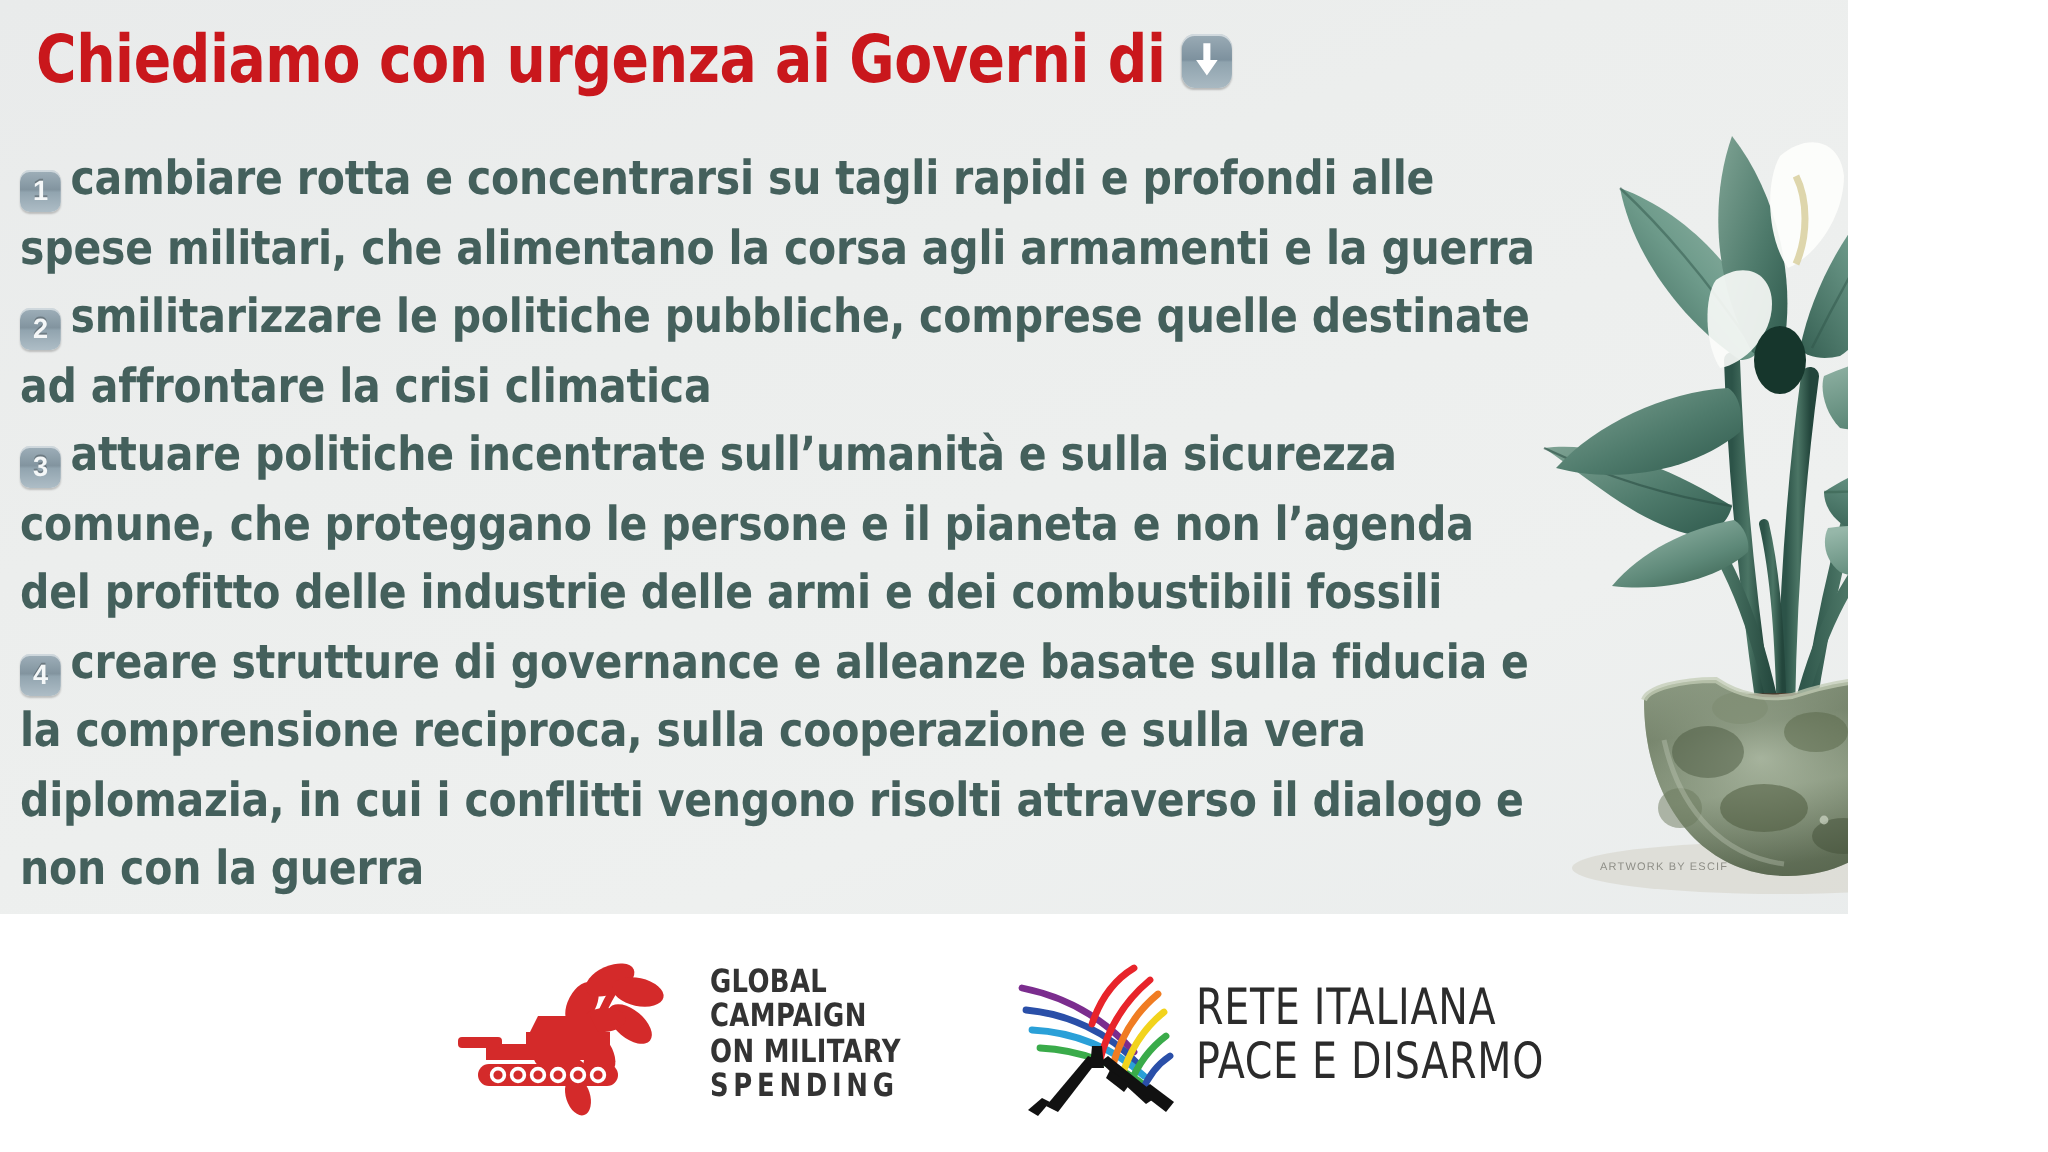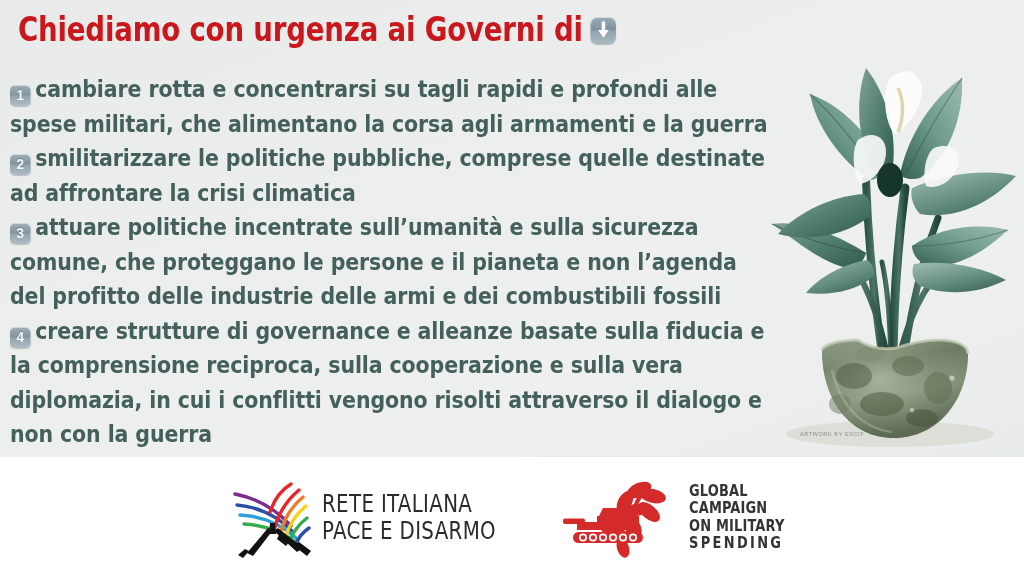--- a/index.html
+++ b/index.html
@@ -9,21 +9,21 @@
   body {
     width: 1024px;
     height: 576px;
     overflow: hidden;
     font-family: "Liberation Sans", sans-serif;
     background: #ffffff;
   }
 
   #poster {
     position: relative;
-    width: 1024px;
+    width: 924px;
     height: 576px;
     overflow: hidden;
     background: #ffffff;
   }
 
   
   #main-panel {
     position: absolute;
     left: 0;
     top: 0;
@@ -311,52 +311,20 @@
         <circle cx="150" cy="362" r="2.2" fill="#cfd7c6" opacity=".7"></circle>
       </svg>
     </div>
 
     <div id="artwork-credit">ARTWORK BY ESCIF</div>
 
   </div>
 
   <div id="footer">
 
-    <div class="logo-block" id="logo-ripd">
-      <span class="mark">
-        <svg width="84" height="86" viewBox="0 0 84 86" xmlns="http://www.w3.org/2000/svg">
-          <g fill="none" stroke-linecap="round" stroke-width="3.4">
-            <path d="M6 20 C26 24 46 34 62 52" stroke="#7b2d8e"></path>
-            <path d="M8 31 C29 33 49 42 64 58" stroke="#2a4fa8"></path>
-            <path d="M11 41 C32 42 52 50 67 64" stroke="#2aa0d8"></path>
-            <path d="M15 50 C35 51 54 58 69 70" stroke="#3aab4a"></path>
-            <path d="M70 16 C58 26 49 40 45 56" stroke="#e8242a"></path>
-            <path d="M74 23 C63 32 55 45 51 60" stroke="#f07c22"></path>
-            <path d="M77 32 C67 40 60 51 56 64" stroke="#f2d31c"></path>
-            <path d="M62 10 C52 16 45 26 41 38" stroke="#e8242a"></path>
-            <path d="M78 44 C70 50 64 58 60 68" stroke="#3aab4a"></path>
-            <path d="M80 54 C74 58 69 64 66 72" stroke="#2a4fa8"></path>
-          </g>
-
-          <g fill="#111111">
-            <path d="M44 56 L24 82 L18 79 L39 54 Z"></path>
-            <path d="M20 77 L14 84 L9 81 L16 75 Z"></path>
-            <path d="M45 57 L68 78 L74 74 L49 54 Z"></path>
-            <path d="M65 72 L78 82 L82 77 L70 68 Z"></path>
-            <path d="M41 49 L46 49 L47 60 L40 60 Z"></path>
-            <path d="M50 61 L60 68 L57 72 L48 65 Z"></path>
-          </g>
-        </svg>
-      </span>
-      <span class="words">
-        <span>RETE ITALIANA</span><br>
-        <span>PACE E DISARMO</span>
-      </span>
-    </div>
-
     <div class="logo-block" id="logo-gcoms">
       <span class="mark">
         <svg width="122" height="86" viewBox="0 0 122 86" xmlns="http://www.w3.org/2000/svg">
           <g fill="#d42a2a">
 
             <path d="M64 62 C66 48 70 32 80 18" stroke="#d42a2a" stroke-width="4" fill="none"></path>
             <ellipse cx="57" cy="44" rx="12" ry="7" transform="rotate(-38 57 44)"></ellipse>
             <ellipse cx="62" cy="28" rx="12" ry="7" transform="rotate(-62 62 28)"></ellipse>
             <ellipse cx="76" cy="16" rx="13" ry="7" transform="rotate(-24 76 16)"></ellipse>
             <ellipse cx="90" cy="22" rx="13" ry="7" transform="rotate(12 90 22)"></ellipse>
@@ -386,15 +354,47 @@
         </svg>
       </span>
       <span class="words">
         <span>GLOBAL</span><br>
         <span>CAMPAIGN</span><br>
         <span>ON MILITARY</span><br>
         <span class="spaced">SPENDING</span>
       </span>
     </div>
 
+    <div class="logo-block" id="logo-ripd">
+      <span class="mark">
+        <svg width="84" height="86" viewBox="0 0 84 86" xmlns="http://www.w3.org/2000/svg">
+          <g fill="none" stroke-linecap="round" stroke-width="3.4">
+            <path d="M6 20 C26 24 46 34 62 52" stroke="#7b2d8e"></path>
+            <path d="M8 31 C29 33 49 42 64 58" stroke="#2a4fa8"></path>
+            <path d="M11 41 C32 42 52 50 67 64" stroke="#2aa0d8"></path>
+            <path d="M15 50 C35 51 54 58 69 70" stroke="#3aab4a"></path>
+            <path d="M70 16 C58 26 49 40 45 56" stroke="#e8242a"></path>
+            <path d="M74 23 C63 32 55 45 51 60" stroke="#f07c22"></path>
+            <path d="M77 32 C67 40 60 51 56 64" stroke="#f2d31c"></path>
+            <path d="M62 10 C52 16 45 26 41 38" stroke="#e8242a"></path>
+            <path d="M78 44 C70 50 64 58 60 68" stroke="#3aab4a"></path>
+            <path d="M80 54 C74 58 69 64 66 72" stroke="#2a4fa8"></path>
+          </g>
+
+          <g fill="#111111">
+            <path d="M44 56 L24 82 L18 79 L39 54 Z"></path>
+            <path d="M20 77 L14 84 L9 81 L16 75 Z"></path>
+            <path d="M45 57 L68 78 L74 74 L49 54 Z"></path>
+            <path d="M65 72 L78 82 L82 77 L70 68 Z"></path>
+            <path d="M41 49 L46 49 L47 60 L40 60 Z"></path>
+            <path d="M50 61 L60 68 L57 72 L48 65 Z"></path>
+          </g>
+        </svg>
+      </span>
+      <span class="words">
+        <span>RETE ITALIANA</span><br>
+        <span>PACE E DISARMO</span>
+      </span>
+    </div>
+
   </div>
 
 </div>
 
 </body></html>

